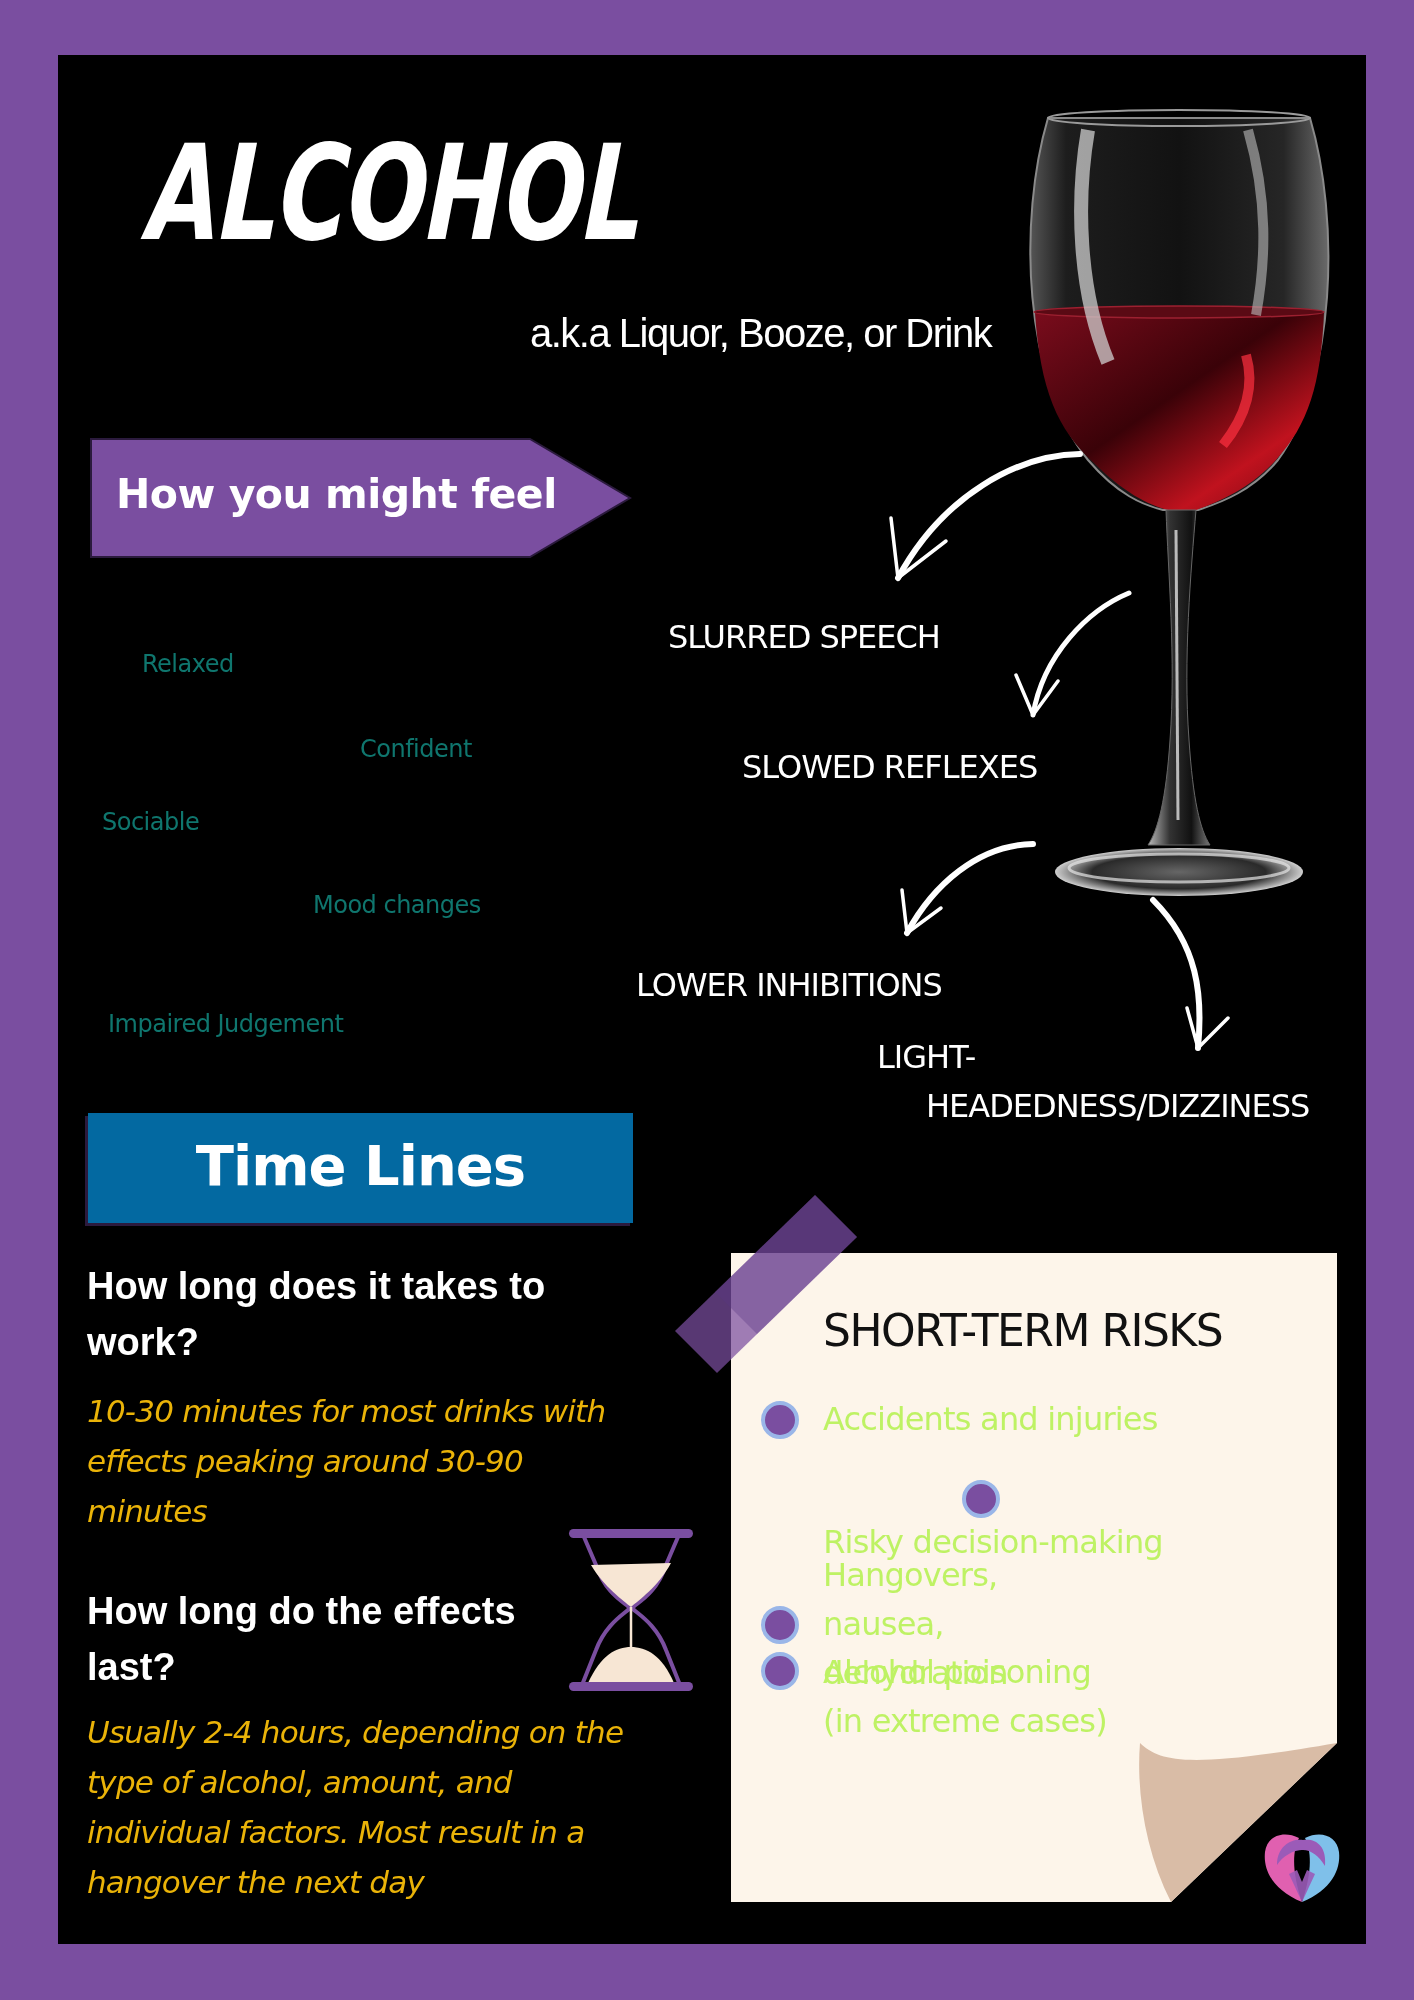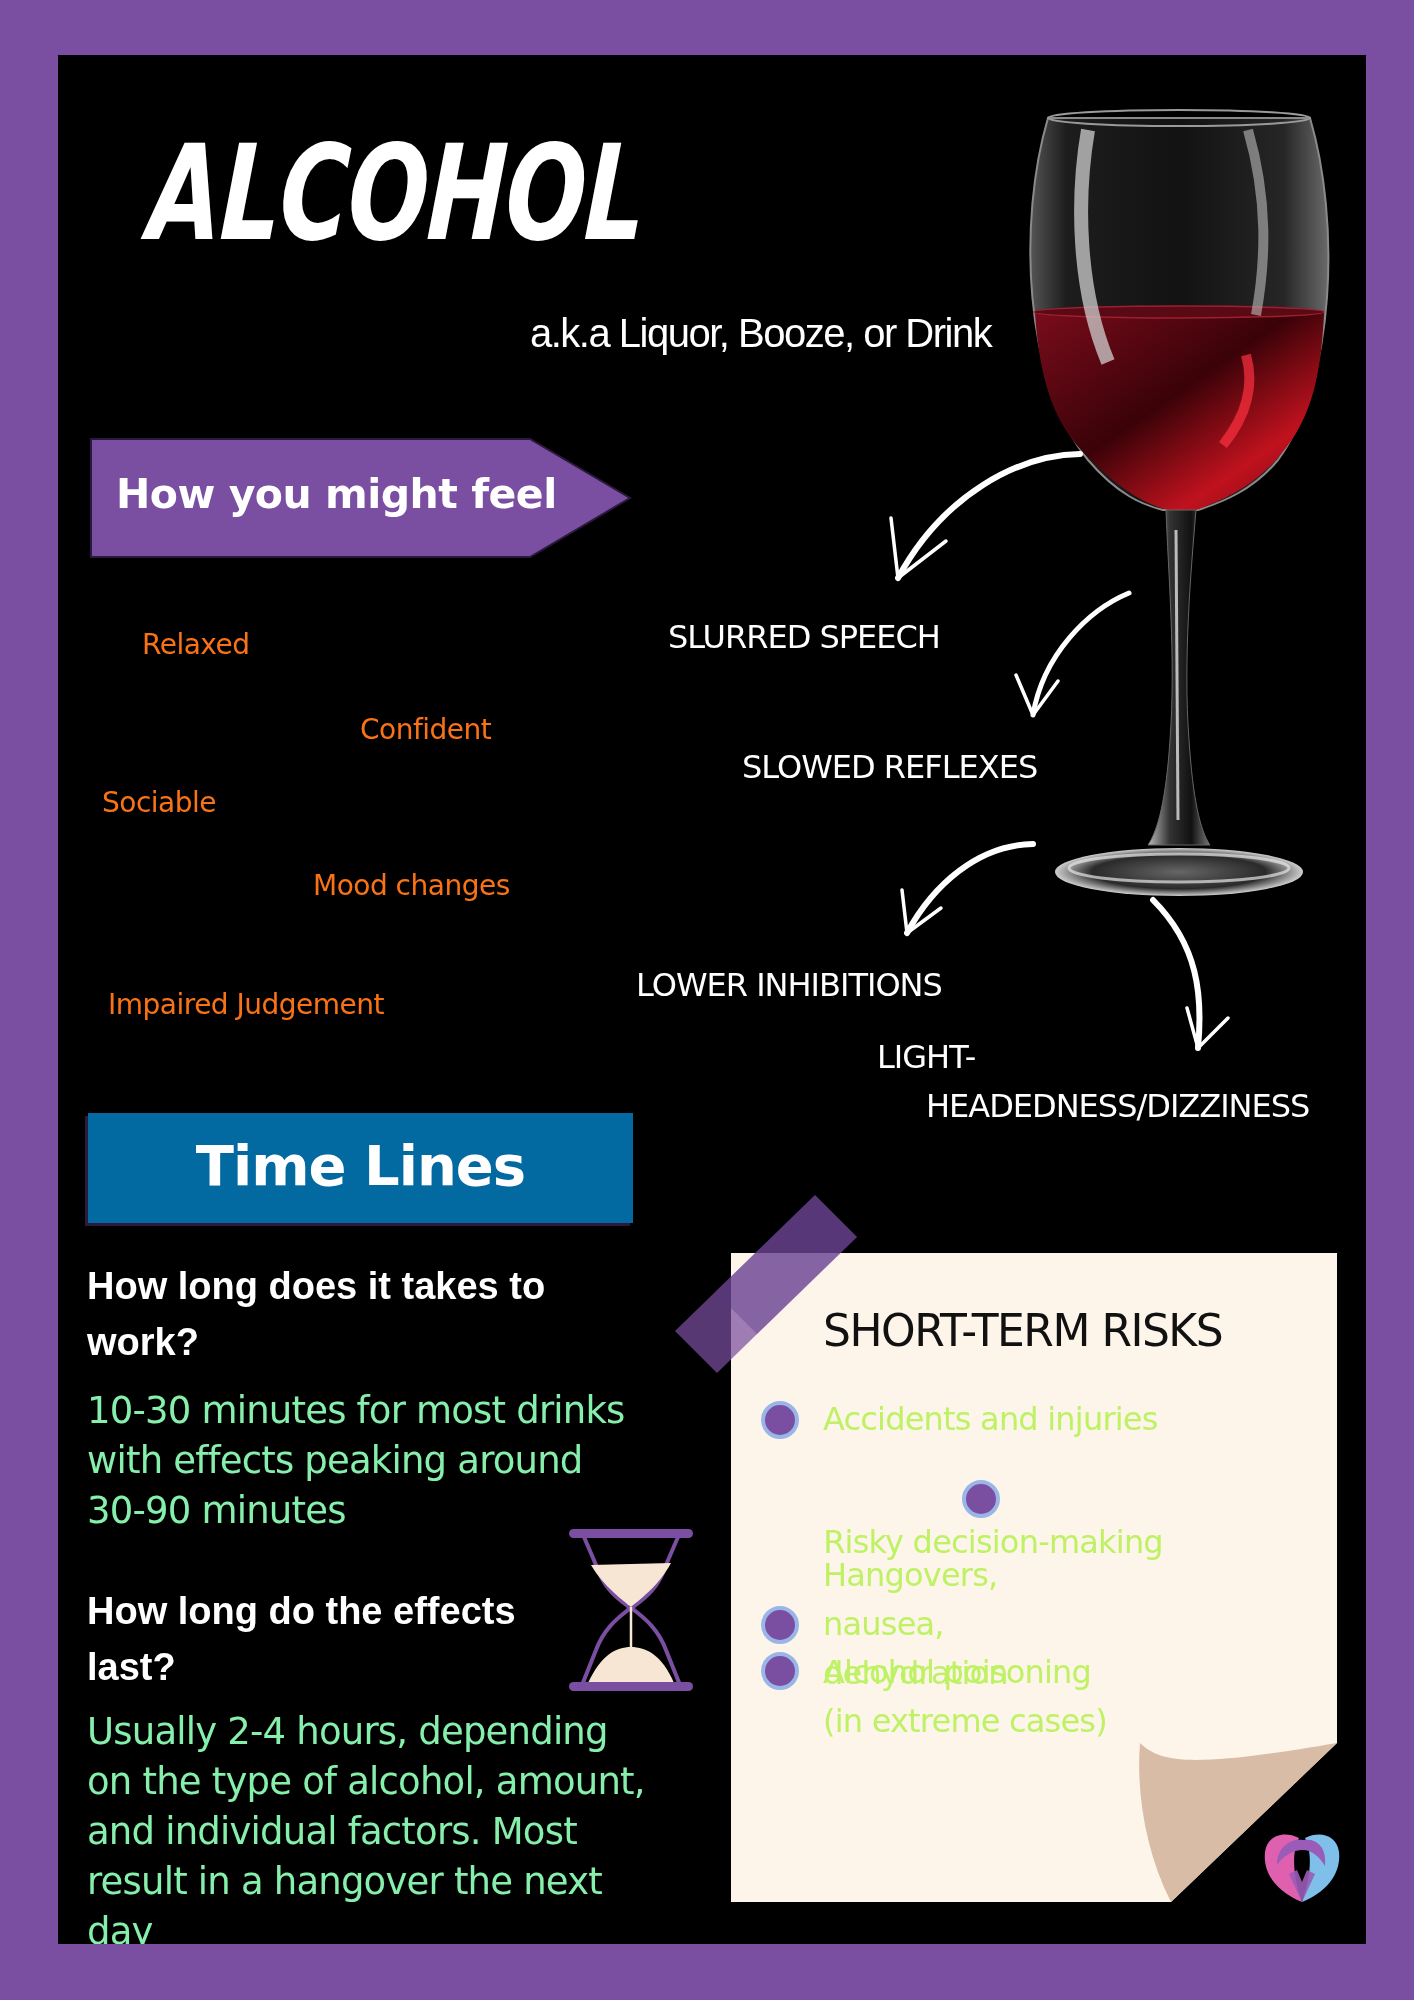--- a/index.html
+++ b/index.html
@@ -10,28 +10,28 @@
     left: 95px; top: 58px; color: #fff;
     font-family: "DejaVu Sans", sans-serif; font-weight: bold; font-style: italic;
     font-size: 132px; line-height: 160px; letter-spacing: -2px;
     transform: scaleX(0.72) skewX(-4deg); transform-origin: left top;
     white-space: nowrap;
   }
   .subtitle { left: 472px; top: 256px; color: #fff; font-family: "Liberation Sans", sans-serif; font-size: 40px; letter-spacing: -1.5px; white-space: nowrap; }
   .feel-banner { left: 32px; top: 383px; width: 540px; height: 119px; }
   .feel-banner svg { position: absolute; left: 0; top: 0; }
   .feel-label { position: absolute; left: 26px; top: 30px; color: #fff; font-family: "DejaVu Sans", sans-serif; font-weight: bold; font-size: 41px; line-height: 52px; white-space: nowrap; letter-spacing: -0.5px; }
-  .feeling { color: #f97316; font-family: "DejaVu Sans", sans-serif; font-size: 28px; line-height: 40px; white-space: nowrap; letter-spacing: -0.5px; }
+  .feeling { color: #0f766e; font-family: "DejaVu Sans", sans-serif; font-size: 24px; line-height: 40px; white-space: nowrap; letter-spacing: -0.5px; margin-top: 19px; }
   .effect { color: #fff; font-family: "DejaVu Sans", sans-serif; font-size: 32px; line-height: 48px; white-space: nowrap; letter-spacing: -1px; }
   .arrows { left: 0; top: 0; width: 1308px; height: 1100px; pointer-events: none; }
   .glass { left: 960px; top: 45px; width: 320px; height: 830px; }
   .timelines-box { left: 30px; top: 1058px; width: 545px; height: 110px; background: #0369a1; box-shadow: -3px 3px 0 #2b1a3d; }
   .timelines-label { position: absolute; left: 0; right: 0; top: 18px; text-align: center; color: #fff; font-family: "DejaVu Sans", sans-serif; font-weight: bold; font-size: 56px; line-height: 70px; letter-spacing: -1px; }
   .q-heading { color: #fff; font-family: "Liberation Sans", sans-serif; font-weight: bold; font-size: 38px; line-height: 56px; width: 520px; }
-  .q-body { color: #86efac; font-family: "DejaVu Sans", sans-serif; font-size: 37px; line-height: 50px; width: 560px; letter-spacing: -0.8px; }
+  .q-body { color: #eab308; font-family: "DejaVu Sans", sans-serif; font-size: 31px; line-height: 50px; width: 560px; letter-spacing: -0.8px; font-style: italic; }
   .hourglass { left: 508px; top: 1470px; width: 130px; height: 170px; }
   .card { left: 673px; top: 1198px; width: 606px; height: 649px; }
   .card-bg { position: absolute; left: 0; top: 0; }
   .card-title { position: absolute; left: 92px; top: 50px; color: #111; font-family: "DejaVu Sans", sans-serif; font-weight: normal; font-size: 44px; line-height: 56px; letter-spacing: -1.5px; white-space: nowrap; }
   .risk { position: absolute; left: 30px; width: 440px; display: flex; align-items: center; }
   .risk-dot { width: 38px; height: 38px; border-radius: 50%; background: #7a4ea0; border: 4px solid #9ab6e8; box-sizing: border-box; flex: 0 0 38px; }
   .risk-text { margin-left: 24px; color: #bef264; font-family: "DejaVu Sans", sans-serif; font-size: 32px; line-height: 49px; letter-spacing: -0.8px; }
   .tape-wrap { left: 607px; top: 1140px; width: 250px; height: 240px; }
   .logo { left: 1205px; top: 1775px; width: 78px; height: 75px; }
 </style>

